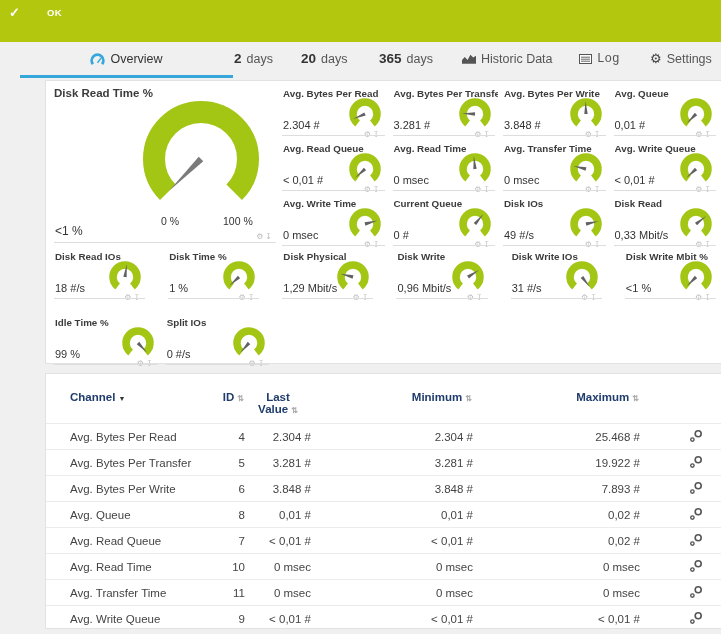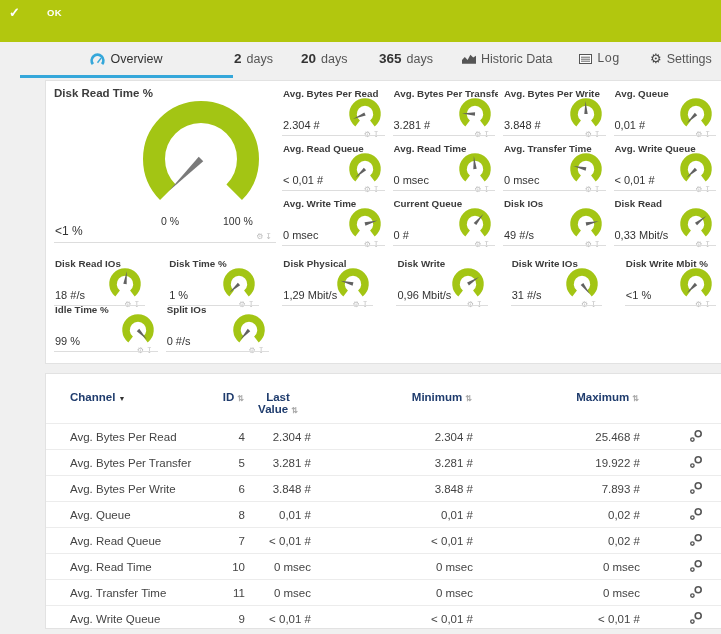--- a/index.html
+++ b/index.html
@@ -38,23 +38,23 @@
   .b-title{font-size:11.5px;font-weight:bold;color:#3c3c3c;}
   .b-svg{position:absolute;left:77px;top:8px;}
   .b-min{position:absolute;left:107px;bottom:16px;font-size:10.5px;color:#333;}
   .b-max{position:absolute;left:169px;bottom:16px;font-size:10.5px;color:#333;}
   .b-value{position:absolute;left:1px;bottom:5px;font-size:12px;color:#333;}
   .b-foot{position:absolute;right:6px;bottom:2px;font-size:8px;color:#bdbdbd;letter-spacing:2px;}
 
   
   .g4{position:absolute;left:236px;top:6px;width:437px;display:grid;
       grid-template-columns:repeat(4,1fr);column-gap:5px;row-gap:2px;}
-  .g6{position:absolute;left:8px;top:176px;width:665px;display:grid;
+  .g6{position:absolute;left:8px;top:169px;width:665px;display:grid;
       grid-template-columns:repeat(6,1fr);column-gap:20px;}
-  .g2{position:absolute;left:8px;top:222px;width:665px;display:grid;
+  .g2{position:absolute;left:8px;top:235px;width:665px;display:grid;
       grid-template-columns:repeat(6,1fr);column-gap:5px;}
   .tile{position:relative;height:53px;cursor:pointer;}
   .tile::after{content:'';position:absolute;left:0;right:3px;bottom:4px;border-bottom:1px solid #ddd;}
   .t-title{position:absolute;top:1px;left:1px;right:0;font-size:9.8px;font-weight:bold;
            color:#3c3c3c;white-space:nowrap;overflow:hidden;}
   .t-gauge{position:absolute;top:11px;right:3px;}
   .t-value{position:absolute;left:1px;bottom:9px;font-size:11px;color:#333;white-space:nowrap;}
   .t-foot{position:absolute;right:6px;bottom:1px;font-size:8px;color:#c2c2c2;letter-spacing:2px;}
 
   .arc{stroke:#a3c514;fill:none;}

